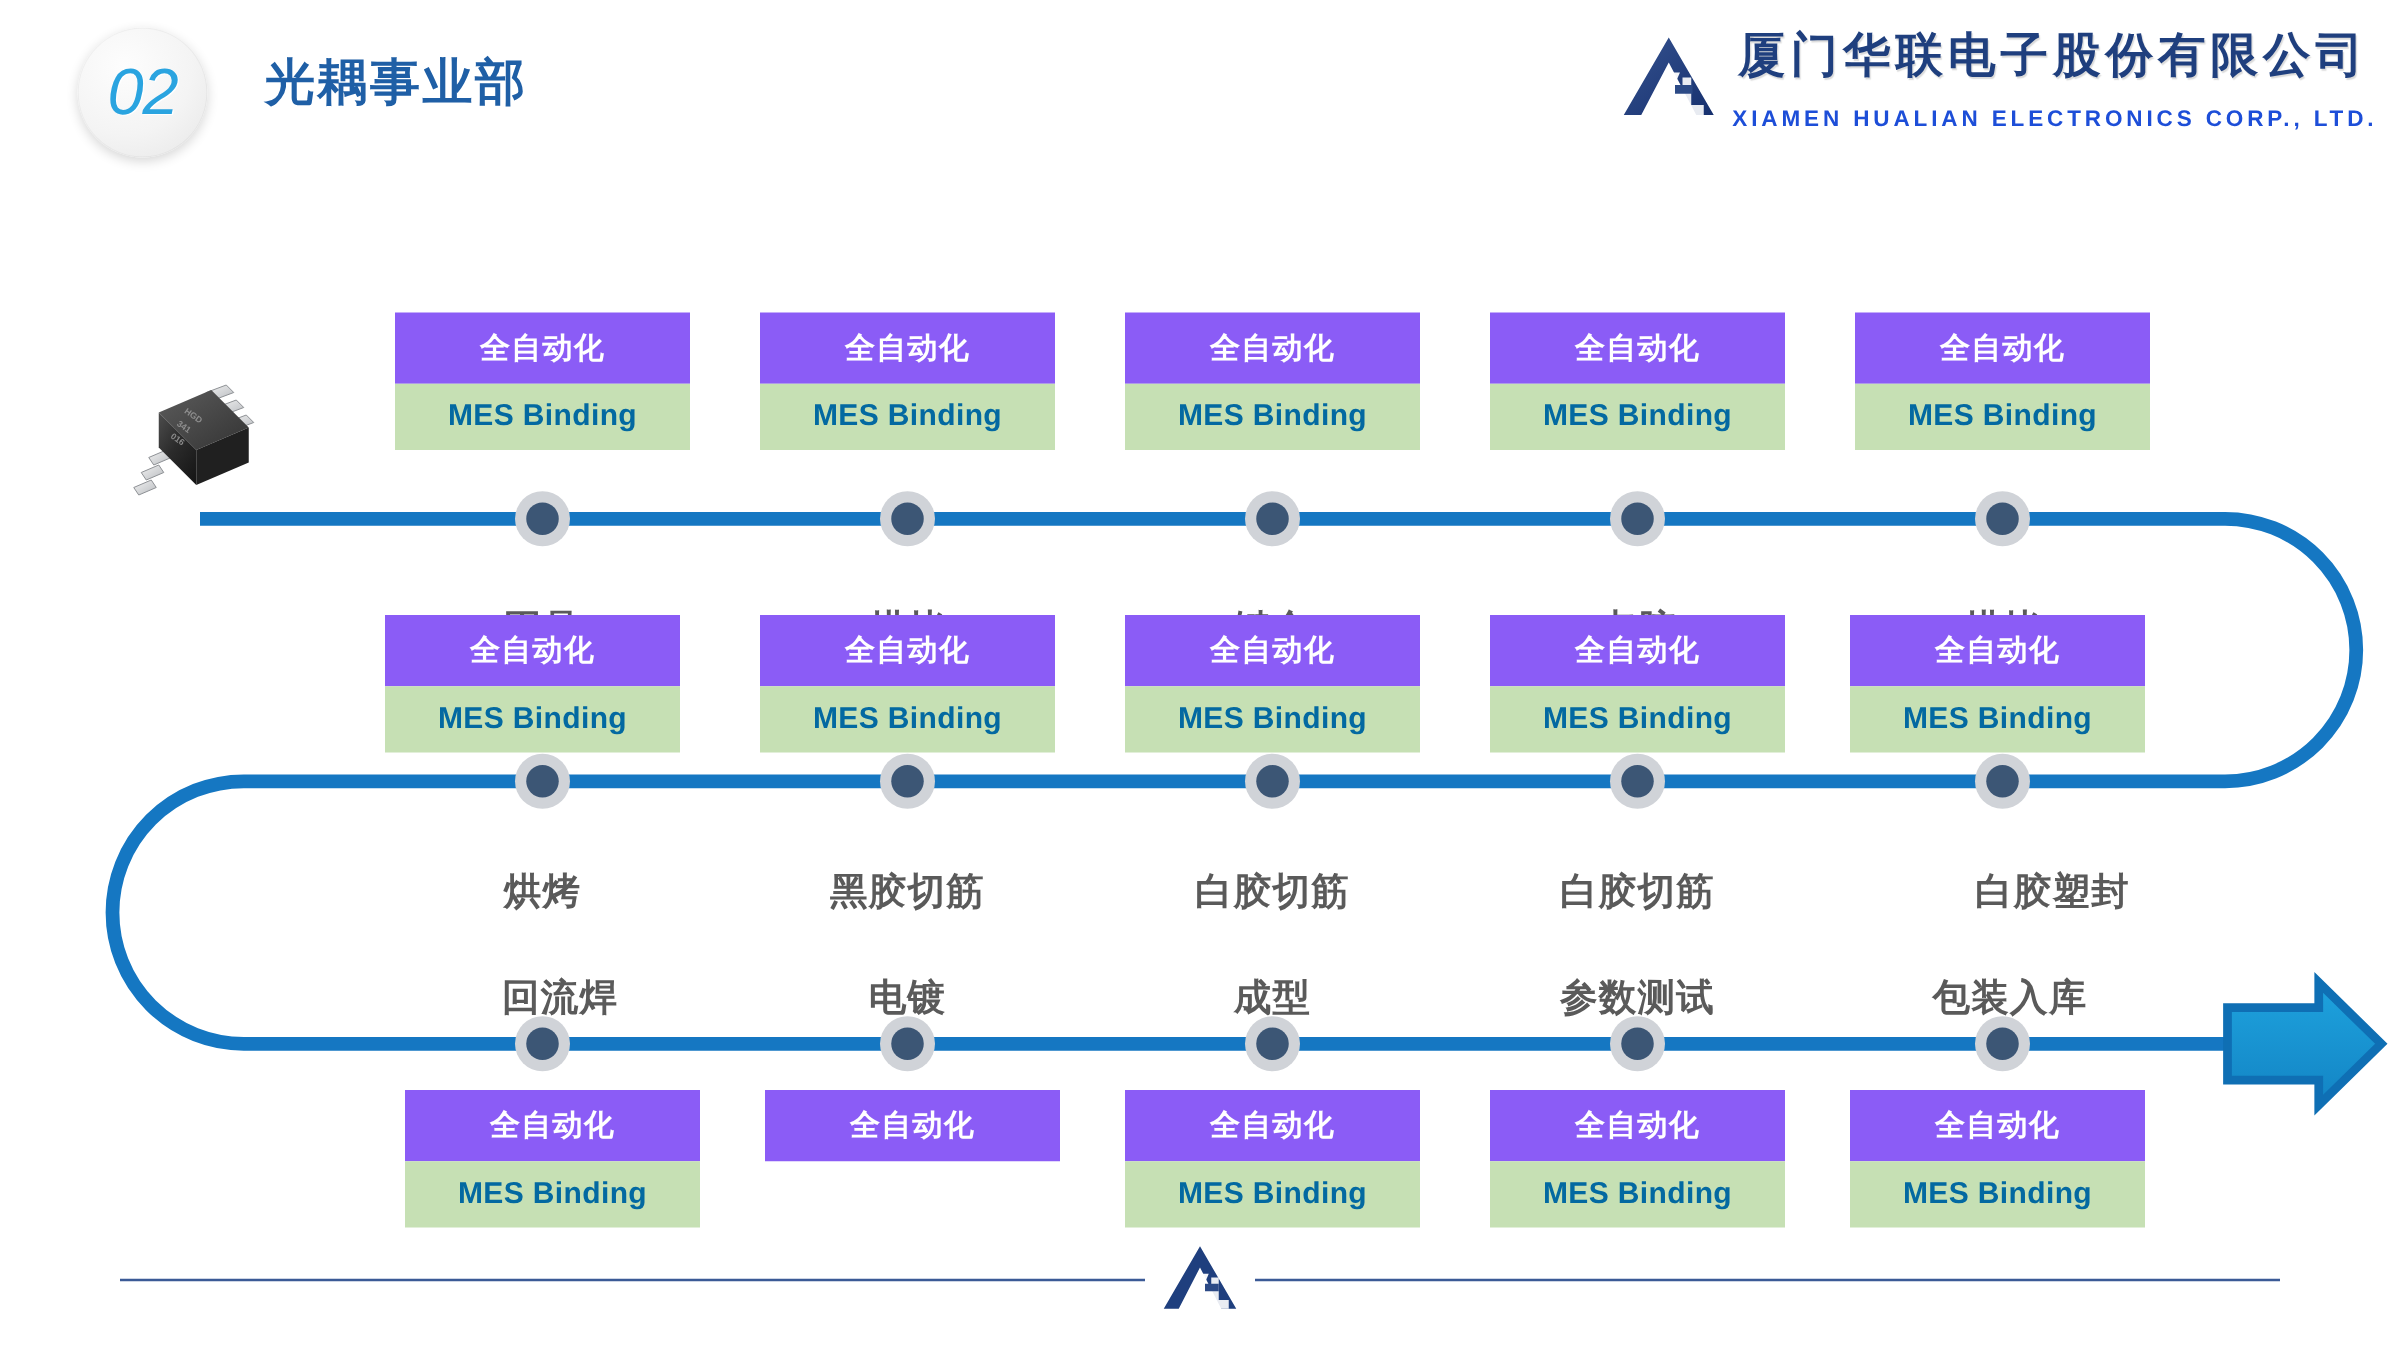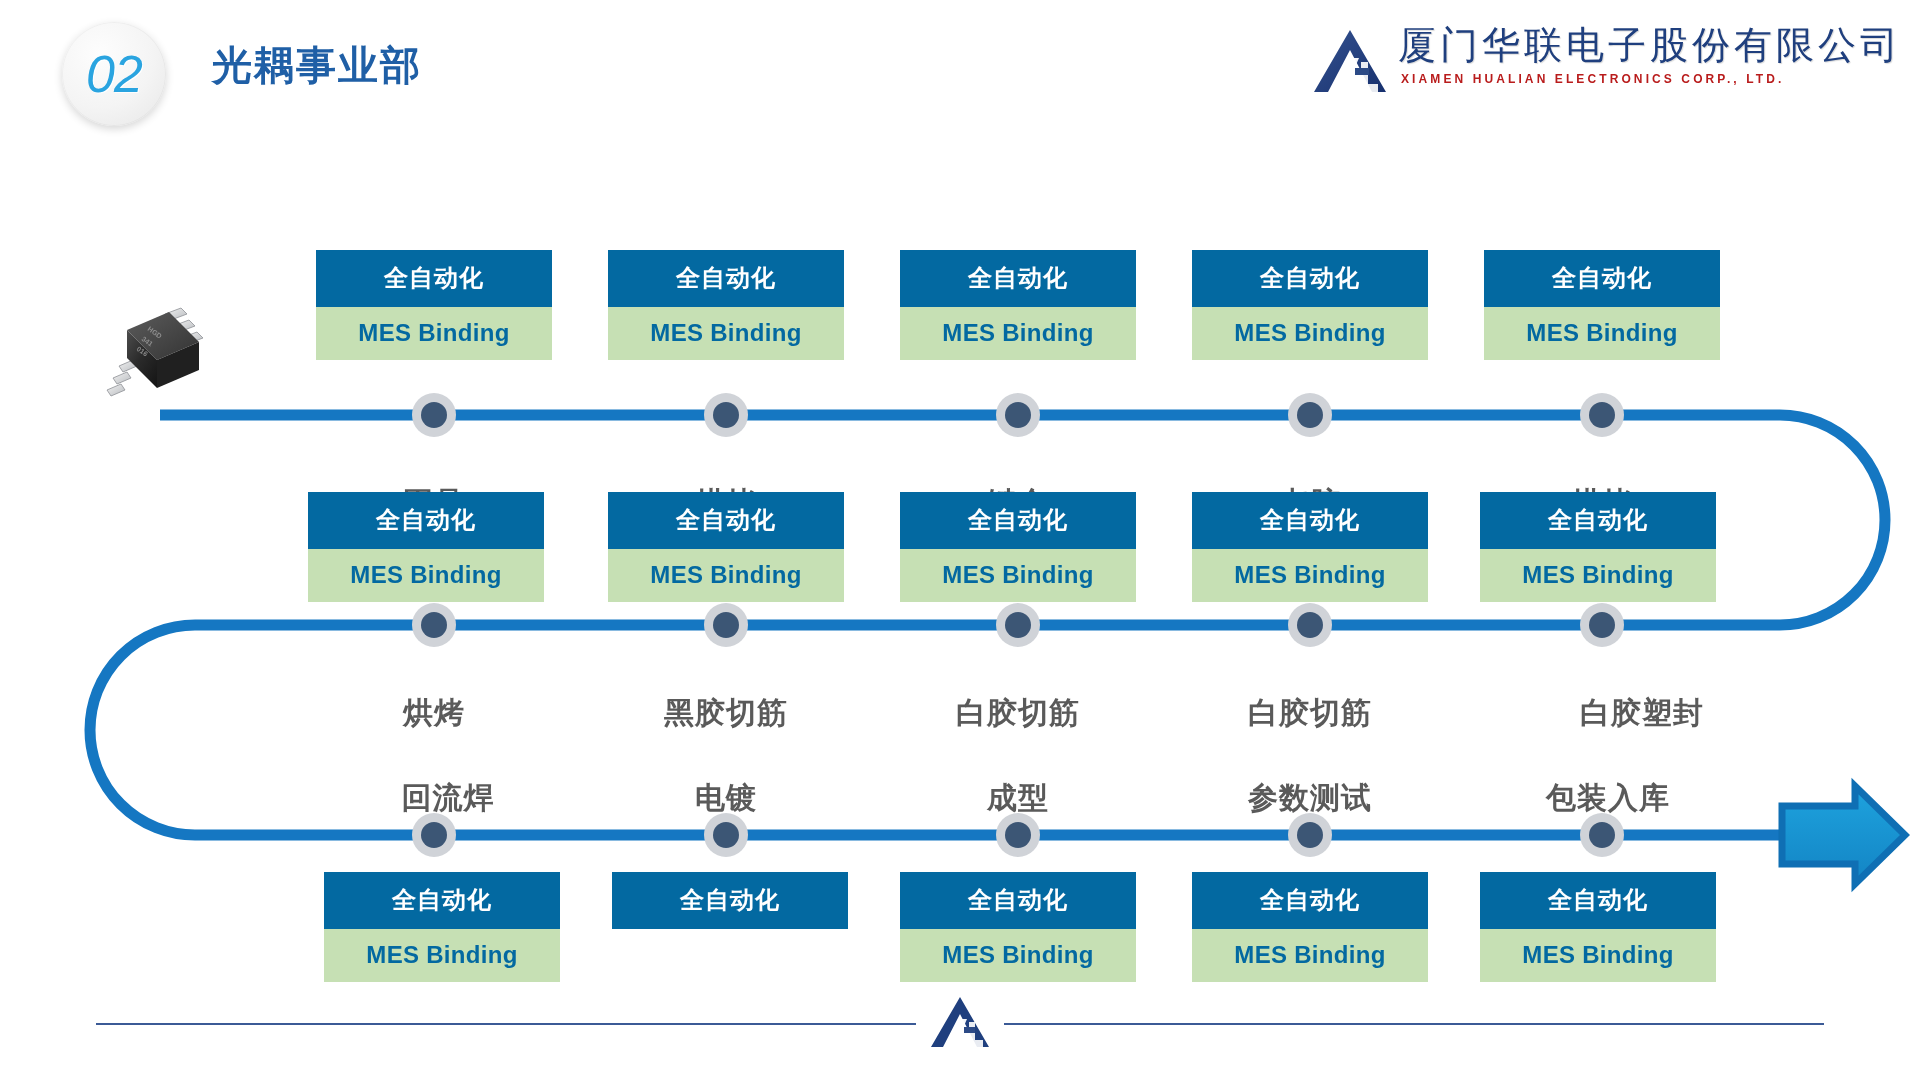--- a/index.html
+++ b/index.html
@@ -35,40 +35,40 @@
   #section-subtitle {
     position: absolute; left: 214px; top: 146px;
     font-size: 32px; color: #5a5a5a; letter-spacing: 0.5px;
   }
 
   
   #corp-logo { position: absolute; right: 18px; top: 26px; display: flex; align-items: flex-start; }
   #corp-logo-mark { width: 76px; height: 68px; margin-right: 10px; margin-top: 2px; }
   #corp-logo-text { display: flex; flex-direction: column; }
   #corp-name-cn {
-    font-size: 38px; font-weight: normal; color: #1f3f7e;
+    font-size: 38px; font-weight: bold; color: #1f3f7e;
     letter-spacing: 4px; line-height: 1.05;
     text-shadow: 1px 1px 1px rgba(0,0,0,0.15);
     text-align: center;
   }
   #corp-name-en {
-    font-size: 12px; font-weight: bold; color: #b91c1c;
-    letter-spacing: 3.1px; margin-top: 6px; padding-left: 3px;
+    font-size: 18px; font-weight: bold; color: #1d4ed8;
+    letter-spacing: 3.1px; margin-top: 19px; padding-left: 3px;
   }
 
   
   #flow-canvas { position: absolute; left: 0; top: 0; width: 1920px; height: 1080px; pointer-events: none; }
 
   
   #ic-chip { position: absolute; left: 103px; top: 300px; width: 112px; height: 112px; }
 
   
   .proc-box { position: absolute; width: 236px; }
   .proc-box-head {
-    background: #0369a1; color: #ffffff;
+    background: #8b5cf6; color: #ffffff;
     font-size: 24px; font-weight: bold; letter-spacing: 1px;
     text-align: center; padding: 12px 0 13px;
   }
   .proc-box-body {
     background: #c6e0b4; color: #0369a1;
     font-size: 24px; font-weight: bold; letter-spacing: 0.3px;
     text-align: center; padding: 12px 0 13px;
   }
 
   

